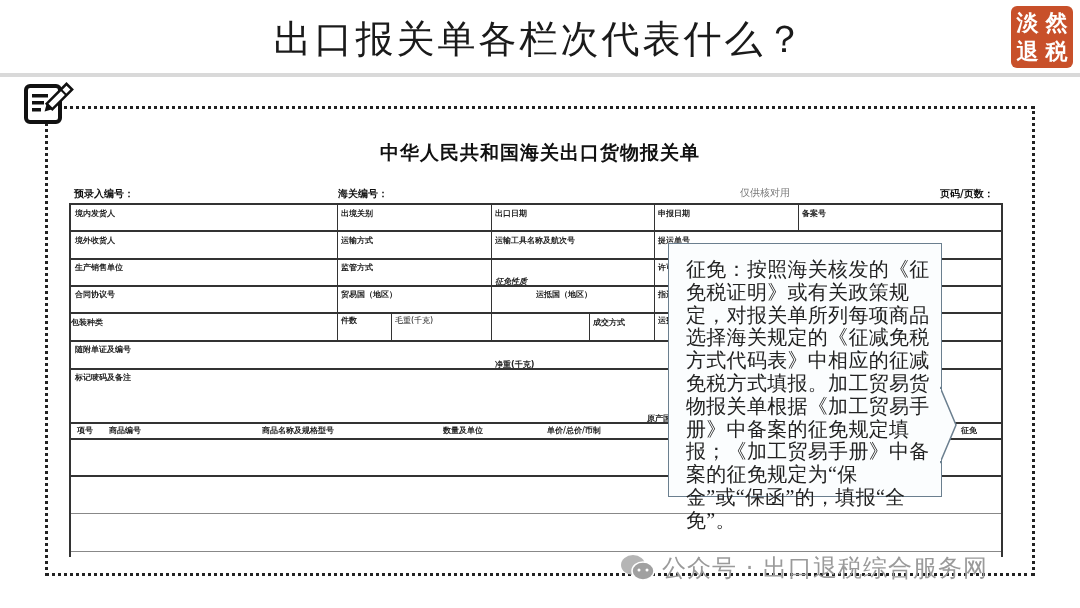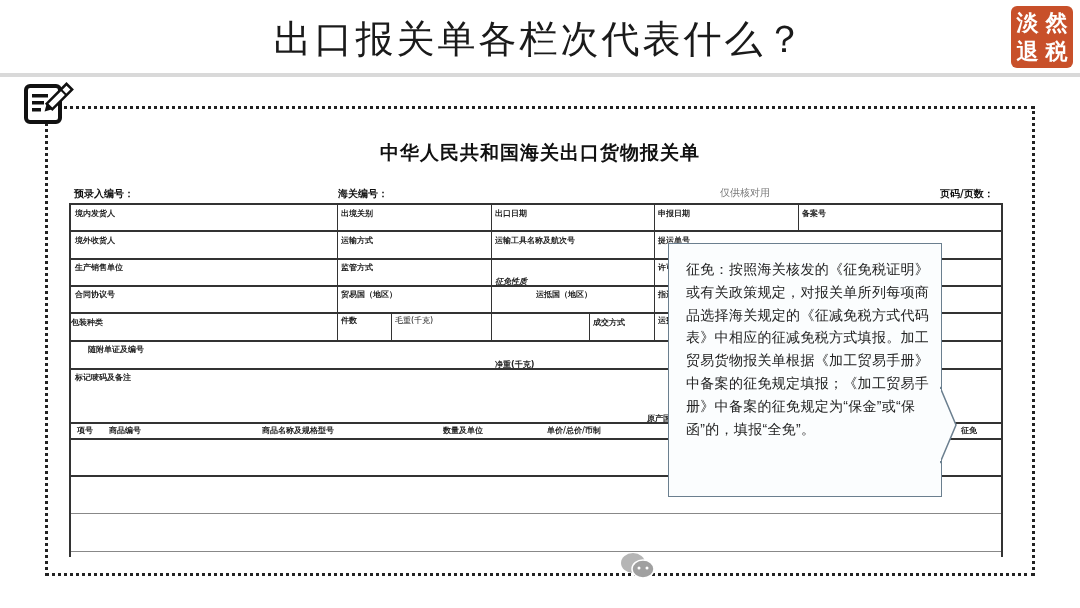--- a/index.html
+++ b/index.html
@@ -12,21 +12,21 @@
   .frame { position: absolute; left: 45px; top: 106px; width: 990px; height: 470px; border: 3px dotted #222; }
   .form-title { position: absolute; left: 0; width: 1080px; top: 140px; text-align: center; font-size: 19px; font-weight: bold; letter-spacing: 1px; }
   .meta { position: absolute; top: 187px; font-size: 10px; font-weight: bold; }
   .meta.verify { font-weight: normal; color: #777; font-size: 10px; top: 186px; }
   .form { position: absolute; left: 69px; top: 203px; width: 934px; height: 354px; border-left: 2px solid #333; border-right: 2px solid #333; border-top: 2px solid #333; }
   .hline { position: absolute; left: 0; right: 0; height: 0; border-top: 2px solid #333; }
   .hline.light { border-top: 1px solid #888; }
   .vline { position: absolute; width: 0; border-left: 1.5px solid #333; }
   .lbl { position: absolute; font-size: 8px; font-weight: bold; color: #222; white-space: nowrap; }
   .callout { position: absolute; left: 668px; top: 243px; width: 274px; height: 254px; background: #fbfdfe; border: 1.5px solid #6b7f8f; }
-  .callout-text { position: absolute; left: 686px; top: 258px; width: 250px; font-family: Liberation Sans, sans-serif; font-size: 14px; line-height: 22.8px; color: #222; letter-spacing: 0.3px; }
+  .callout-text { position: absolute; left: 686px; top: 258px; width: 250px; font-family: Liberation Serif, serif; font-size: 20px; line-height: 22.8px; color: #222; letter-spacing: 0.3px; }
   .pointer { position: absolute; left: 940px; top: 385px; width: 20px; height: 80px; }
   .watermark { position: absolute; left: 620px; top: 552px; display: flex; align-items: center; gap: 6px; color: #9a9a9a; font-size: 24px; letter-spacing: 1px; }
   .wechat { width: 36px; height: 28px; position: relative; }
 </style>
 </head>
 <body>
 
 <div class="slide-title">出口报关单各栏次代表什么？</div>
 <div class="title-rule"></div>
 
@@ -47,21 +47,21 @@
   <g transform="rotate(-45 34 22)">
     <rect x="22" y="18" width="28" height="8" fill="#fff" stroke="#111" stroke-width="2.5"></rect>
     <line x1="42" y1="18" x2="42" y2="26" stroke="#111" stroke-width="2"></line>
     <polygon points="22,18 22,26 15,22" fill="#111"></polygon>
   </g>
 </svg>
 
 <div class="form-title">中华人民共和国海关出口货物报关单</div>
 <div class="meta" style="left:74px;">预录入编号：</div>
 <div class="meta" style="left:338px;">海关编号：</div>
-<div class="meta verify" style="left:720px;">仅供核对用</div>
+<div class="meta verify" style="left:740px;">仅供核对用</div>
 <div class="meta" style="left:940px;">页码/页数：</div>
 
 <div class="form">
 
   <div class="hline" style="top:25px;"></div>
   <div class="hline" style="top:53px;"></div>
   <div class="hline" style="top:80px;"></div>
   <div class="hline" style="top:107px;"></div>
   <div class="hline" style="top:135px;"></div>
   <div class="hline" style="top:163px;"></div>
@@ -99,21 +99,21 @@
   <div class="lbl" style="left:424px; top:84px;margin-left:41px;">运抵国（地区）</div>
   <div class="lbl" style="left:587px; top:84px;">指运港</div>
 
   <div class="lbl" style="left:0; top:112px;">包装种类</div>
   <div class="lbl" style="left:270px; top:110px;">件数</div>
   <div class="lbl" style="left:324px; top:110px; font-weight:normal;">毛重(千克)</div>
   <div class="lbl" style="left:424px; top:110px;margin-top:44px;">净重(千克)</div>
   <div class="lbl" style="left:522px; top:112px;">成交方式</div>
   <div class="lbl" style="left:587px; top:110px;">运费</div>
 
-  <div class="lbl" style="left:4px; top:139px;margin-left:13px;">随附单证及编号</div>
+  <div class="lbl" style="left:4px; top:139px;">随附单证及编号</div>
   <div class="lbl" style="left:4px; top:167px;">标记唛码及备注</div>
 
   <div class="lbl" style="left:6px; top:220px;">项号</div>
   <div class="lbl" style="left:38px; top:220px;">商品编号</div>
   <div class="lbl" style="left:168px; top:220px;padding-left:23px;">商品名称及规格型号</div>
   <div class="lbl" style="left:372px; top:220px;">数量及单位</div>
   <div class="lbl" style="left:476px; top:220px;">单价/总价/币制</div>
   <div class="lbl" style="left:576px; top:208px;">原产国</div>
   <div class="lbl" style="left:890px; top:220px;">征免</div>
 </div>
@@ -125,13 +125,14 @@
 </svg>
 <div class="callout-text">征免：按照海关核发的《征免税证明》或有关政策规定，对报关单所列每项商品选择海关规定的《征减免税方式代码表》中相应的征减免税方式填报。加工贸易货物报关单根据《加工贸易手册》中备案的征免规定填报；《加工贸易手册》中备案的征免规定为“保金”或“保函”的，填报“全免”。</div>
 
 <div class="watermark">
   <svg class="wechat" viewBox="0 0 36 28">
     <ellipse cx="13" cy="11" rx="12" ry="10" fill="#b5b5b5"></ellipse>
     <ellipse cx="23" cy="17" rx="11" ry="9" fill="#a0a0a0" stroke="#fff" stroke-width="1.5"></ellipse>
     <circle cx="19" cy="16" r="1.5" fill="#fff"></circle>
     <circle cx="27" cy="16" r="1.5" fill="#fff"></circle>
   </svg>
+  <span>公众号 · 出口退税综合服务网</span>
 </div>
 
 </body></html>

